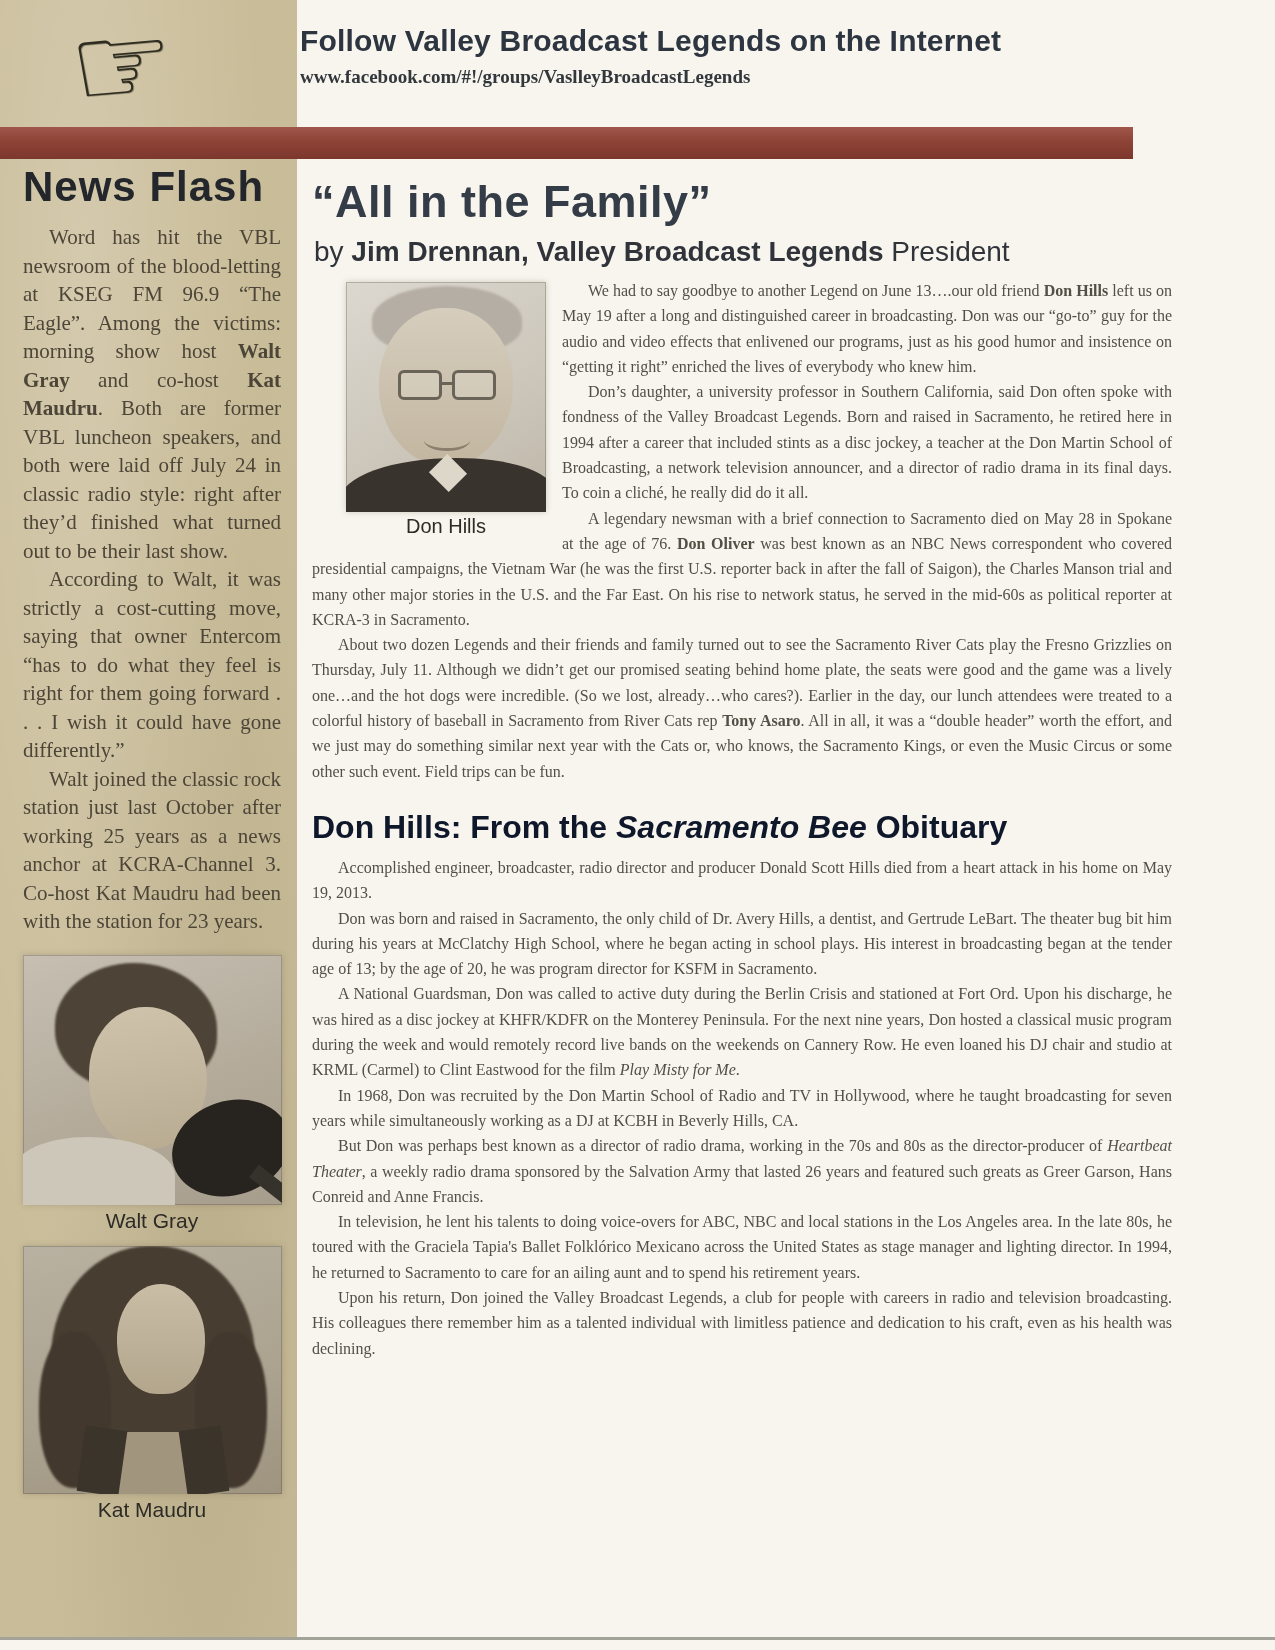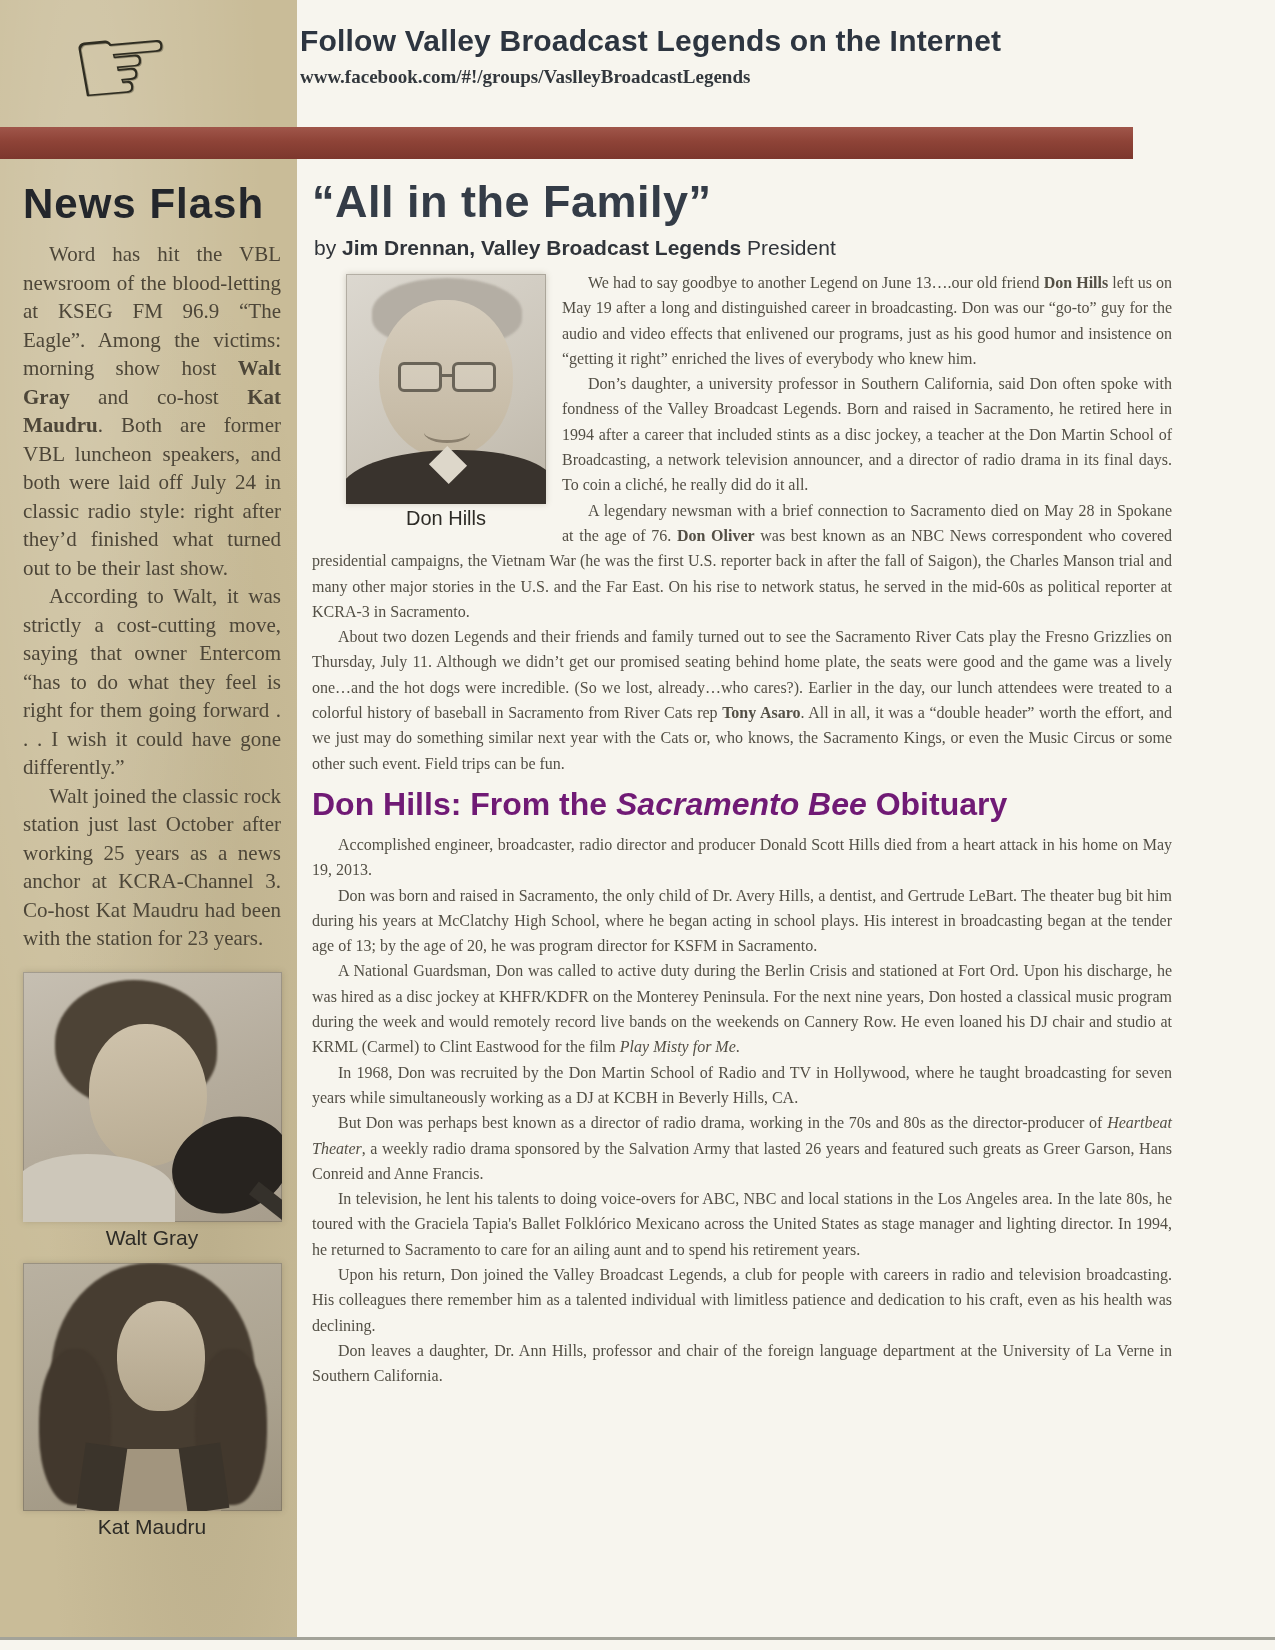--- a/index.html
+++ b/index.html
@@ -34,21 +34,21 @@
   }
   .header-title { font-size:30px; font-weight:bold; color:#2d3540; letter-spacing:.2px; }
   .header-url   { font-size:19px; font-weight:bold; color:#32373c; margin-top:8px;font-family:Liberation Serif, serif; }
   .maroon-bar {
     position:absolute; left:0; top:127px; width:1133px; height:32px;
     background:linear-gradient(180deg, #a0564a 0%, var(--divider-maroon,#8e4337) 45%, #7c372d 100%);
   }
 
   
   .sidebar {
-    position:absolute; left:0; top:180px; width:297px;
+    position:absolute; left:0; top:163px; width:297px;
     box-sizing:border-box; padding:0 16px 0 23px;
     color:#4d4638;
   }
   .news-flash-heading {
     font-family:"Liberation Sans", sans-serif; font-weight:bold;
     font-size:42px; color:#23262b; margin:0 0 12px 0; letter-spacing:1px;
   }
   .sidebar p {
     margin:0; font-size:21px; line-height:28.5px;
     text-align:justify; text-indent:26px;
@@ -84,21 +84,21 @@
   .kat-vest-l    { left:58px; top:182px; width:42px; height:66px; background:#3b342b; transform:rotate(8deg); }
   .kat-vest-r    { left:160px; top:182px; width:42px; height:66px; background:#3b342b; transform:rotate(-8deg); }
 
   
   .main { position:absolute; left:312px; top:176px; width:860px; color:#534f45; }
   .article-title {
     font-family:"Liberation Sans", sans-serif; font-size:45px; font-weight:bold;
     color:#343c47; margin:0; letter-spacing:.5px;
   }
   .byline {
-    font-family:"Liberation Sans", sans-serif; font-size:21px;
+    font-family:"Liberation Sans", sans-serif; font-size:28px;
     color:#30343a; margin:8px 0 10px 2px;
   }
   .article p, .obituary p {
     margin:0; font-size:16px; line-height:25.3px;
     text-align:justify; text-indent:26px;
   }
 
   .don-figure { float:left; width:204px; margin:4px 14px 2px 32px; }
   .don-photo  { width:200px; height:230px; background:linear-gradient(150deg,#dcd8d0 0%,#cac4b8 65%,#bdb6a8 100%); }
   .don-hair   { left:26px; top:4px;  width:150px; height:68px; background:#b4aea4; border-radius:50% 50% 40% 40%; filter:blur(1px); }
@@ -107,21 +107,21 @@
   .don-glass-r{ left:106px; top:88px; width:44px; height:30px; border:3px solid #6a6458; border-radius:6px; background:rgba(255,255,255,.15); box-sizing:border-box; }
   .don-bridge { left:94px; top:100px; width:14px; height:3px; background:#6a6458; }
   .don-smile  { left:78px; top:148px; width:46px; height:18px; border-bottom:3px solid #8a7f6d; border-radius:0 0 50% 50%; }
   .don-jacket { left:-6px; top:176px; width:212px; height:56px; background:#39332d; border-radius:55% 45% 0 0 / 75% 55% 0 0; }
   .don-collar { left:88px; top:178px; width:28px; height:26px; background:#ddd7ca; transform:rotate(45deg); }
   .don-caption { font-family:"Liberation Sans", sans-serif; font-size:20px; color:#2d2b26; margin-top:3px; text-align:center; }
 
   .obit-heading {
     clear:both;
     font-family:"Liberation Sans", sans-serif; font-size:32px; font-weight:bold;
-    color:#701a75; margin:10px 0 9px 0;
+    color:#0f172a; margin:25px 0 9px 0;
   }
 
   .bottom-rule { position:absolute; left:0; top:1637px; width:1275px; height:3px; background:#a3a399; }
 </style>
 </head>
 <body>
 
 <div class="page">
 
   <div class="sidebar-bg"></div>
@@ -190,18 +190,17 @@
 
     <h2 class="obit-heading"><span>Don Hills: From the </span><span style="font-style: italic;">Sacramento Bee</span><span> Obituary</span></h2>
     <div class="obituary">
       <p><span>Accomplished engineer, broadcaster, radio director and producer Donald Scott Hills died from a heart attack in his home on May 19, 2013.</span></p>
       <p><span>Don was born and raised in Sacramento, the only child of Dr. Avery Hills, a dentist, and Gertrude LeBart. The theater bug bit him during his years at McClatchy High School, where he began acting in school plays. His interest in broadcasting began at the tender age of 13; by the age of 20, he was program director for KSFM in Sacramento.</span></p>
       <p><span>A National Guardsman, Don was called to active duty during the Berlin Crisis and stationed at Fort Ord. Upon his discharge, he was hired as a disc jockey at KHFR/KDFR on the Monterey Peninsula. For the next nine years, Don hosted a classical music program during the week and would remotely record live bands on the weekends on Cannery Row. He even loaned his DJ chair and studio at KRML (Carmel) to Clint Eastwood for the film </span><span style="font-style: italic;">Play Misty for Me</span><span>.</span></p>
       <p><span>In 1968, Don was recruited by the Don Martin School of Radio and TV in Hollywood, where he taught broadcasting for seven years while simultaneously working as a DJ at KCBH in Beverly Hills, CA.</span></p>
       <p><span>But Don was perhaps best known as a director of radio drama, working in the 70s and 80s as the director-producer of </span><span style="font-style: italic;">Heartbeat Theater</span><span>, a weekly radio drama sponsored by the Salvation Army that lasted 26 years and featured such greats as Greer Garson, Hans Conreid and Anne Francis.</span></p>
       <p><span>In television, he lent his talents to doing voice-overs for ABC, NBC and local stations in the Los Angeles area. In the late 80s, he toured with the Graciela Tapia's Ballet Folklórico Mexicano across the United States as stage manager and lighting director. In 1994, he returned to Sacramento to care for an ailing aunt and to spend his retirement years.</span></p>
       <p><span>Upon his return, Don joined the Valley Broadcast Legends, a club for people with careers in radio and television broadcasting. His colleagues there remember him as a talented individual with limitless patience and dedication to his craft, even as his health was declining.</span></p>
-      <p><span>Don leaves a daughter, Dr. Ann Hills, professor and chair of the foreign language department at the University of La Verne in Southern California.</span></p>
     </div>
   </div>
 
   <div class="bottom-rule"></div>
 </div>
 
 </body></html>

